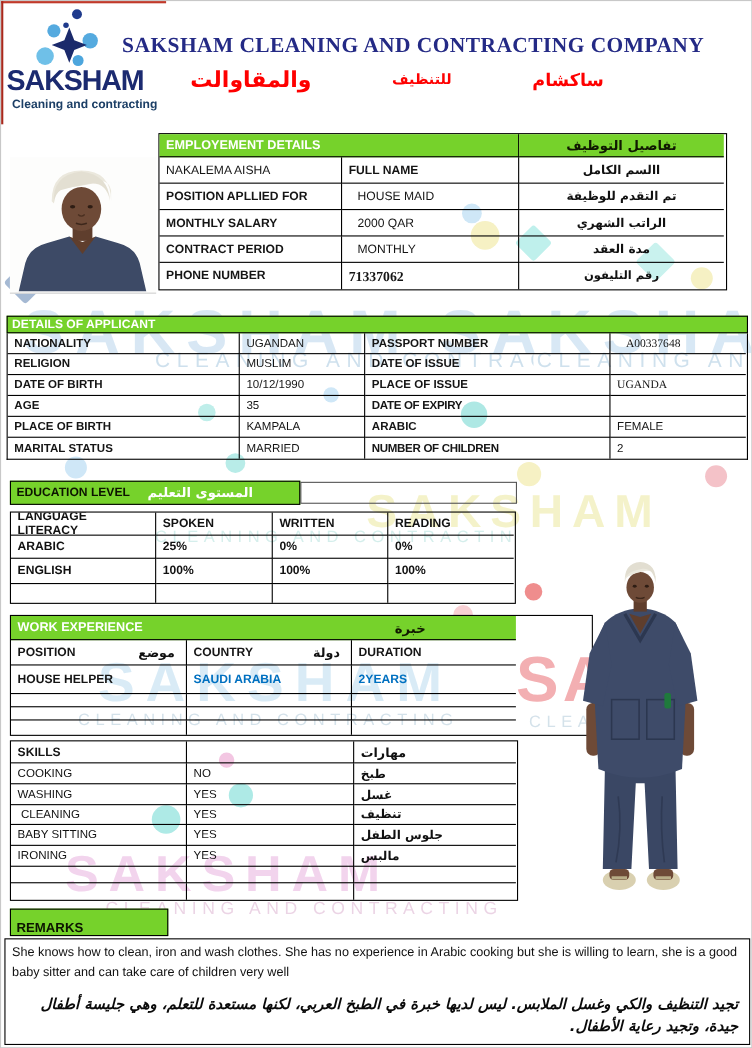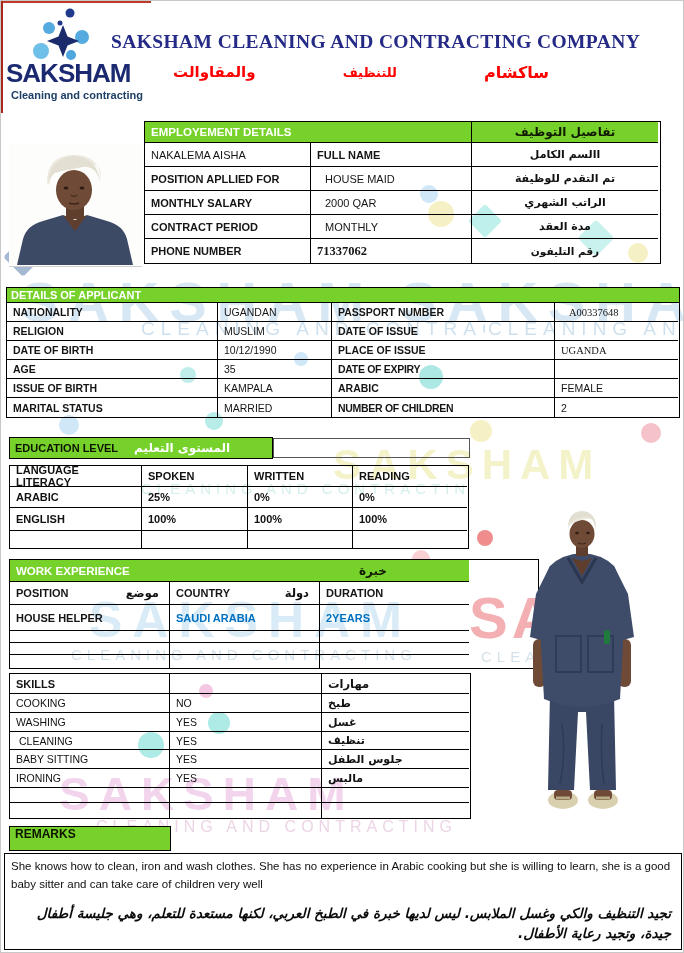--- a/index.html
+++ b/index.html
@@ -17,21 +17,21 @@
   .logo-tag{position:absolute;left:10px;top:88px;font-size:11px;font-weight:bold;color:#1c3f66;z-index:2;}
   .logo-art{position:absolute;left:12px;top:2px;z-index:2;}
   .title{position:absolute;left:110px;top:30px;width:565px;text-align:left;z-index:2;
          font-family:"Liberation Serif",serif;font-weight:bold;font-size:19.5px;
          letter-spacing:.4px;color:#242a85;}
   .title-ar{position:absolute;left:172px;top:56px;width:376px;height:30px;display:flex;
             justify-content:space-between;align-items:center;z-index:2;color:#fe0000;
             font-family:"DejaVu Sans",sans-serif;font-weight:bold;}
   .title-ar .w1{font-size:16px;}
   .title-ar .w2{font-size:13px;}
-  .title-ar .w3{font-size:15px;}
+  .title-ar .w3{font-size:20px;}
   
   .tbl{position:absolute;display:grid;z-index:1;border:1.5px solid #000;box-sizing:border-box;}
   .cell{border-right:1px solid #000;border-bottom:1px solid #000;box-sizing:border-box;
         display:flex;align-items:center;padding:0 6px;overflow:hidden;background:transparent;}
   .cell:last-child{}
   .noR{border-right:none;}
   .noB{border-bottom:none;}
   .green{background:#76d22b;}
   .lab{font-weight:bold;font-size:11px;color:#151515;}
   .val{font-size:11px;color:#151515;}
@@ -63,23 +63,23 @@
   .edu .cell{font-weight:bold;font-size:11px;}
   
   .exp{left:8px;top:558px;width:530px;grid-template-columns:160px 150px 149px;
        grid-template-rows:22px 23px 26px 12px 12px 13px;}
   
   .skl{left:8px;top:672px;width:462px;grid-template-columns:160px 152px 147px;
        grid-template-rows:20px 19px 19px 18px 19px 19px 15px 15px;}
   .skl .name{font-size:10.5px;}
   .skl .ar{font-size:11px;}
   
-  .rem-head{position:absolute;left:8px;top:825px;width:162px;height:25px;z-index:1;
+  .rem-head{position:absolute;left:8px;top:825px;width:144px;height:25px;z-index:1;
             background:#76d22b;border:1px solid #000;box-sizing:border-box;display:flex;
-            align-items:flex-start;padding-left:5px;}
+            align-items:flex-end;padding-left:5px;}
   .rem-box{position:absolute;left:3px;top:852px;width:678px;height:97px;z-index:1;
            border:1.5px solid #000;box-sizing:border-box;background:transparent;}
   .rem-en{margin:4px 8px 0 6px;font-size:11.5px;line-height:1.55;color:#101010;}
   .rem-ar{margin:9px 10px 0 10px;font-size:13.5px;font-weight:bold;font-style:italic;
           direction:rtl;text-align:right;font-family:"DejaVu Sans",sans-serif;line-height:1.5;color:#0a0a0a;}
   
   .photo1{position:absolute;left:8px;top:142px;width:133px;height:123px;z-index:1;background:#fdfdfc;
           border-bottom:1px solid #cfcfcf;}
   .photo2{position:absolute;left:505px;top:493px;width:152px;height:322px;z-index:1;}
   
@@ -204,21 +204,21 @@
     <div class="cell lab">DATE OF BIRTH</div>
     <div class="cell val">10/12/1990</div>
     <div class="cell lab">PLACE OF ISSUE</div>
     <div class="cell val serifval noR">UGANDA</div>
 
     <div class="cell lab">AGE</div>
     <div class="cell val">35</div>
     <div class="cell lab" style="letter-spacing:-.3px;">DATE OF EXPIRY</div>
     <div class="cell val noR"></div>
 
-    <div class="cell lab">ISSUE OF BIRTH</div>
+    <div class="cell lab">PLACE OF BIRTH</div>
     <div class="cell val">KAMPALA</div>
     <div class="cell lab">ARABIC</div>
     <div class="cell val noR">FEMALE</div>
 
     <div class="cell lab noB">MARITAL STATUS</div>
     <div class="cell val noB">MARRIED</div>
     <div class="cell lab noB" style="letter-spacing:-.3px;">NUMBER OF CHILDREN</div>
     <div class="cell val noR noB">2</div>
   </div>
 

